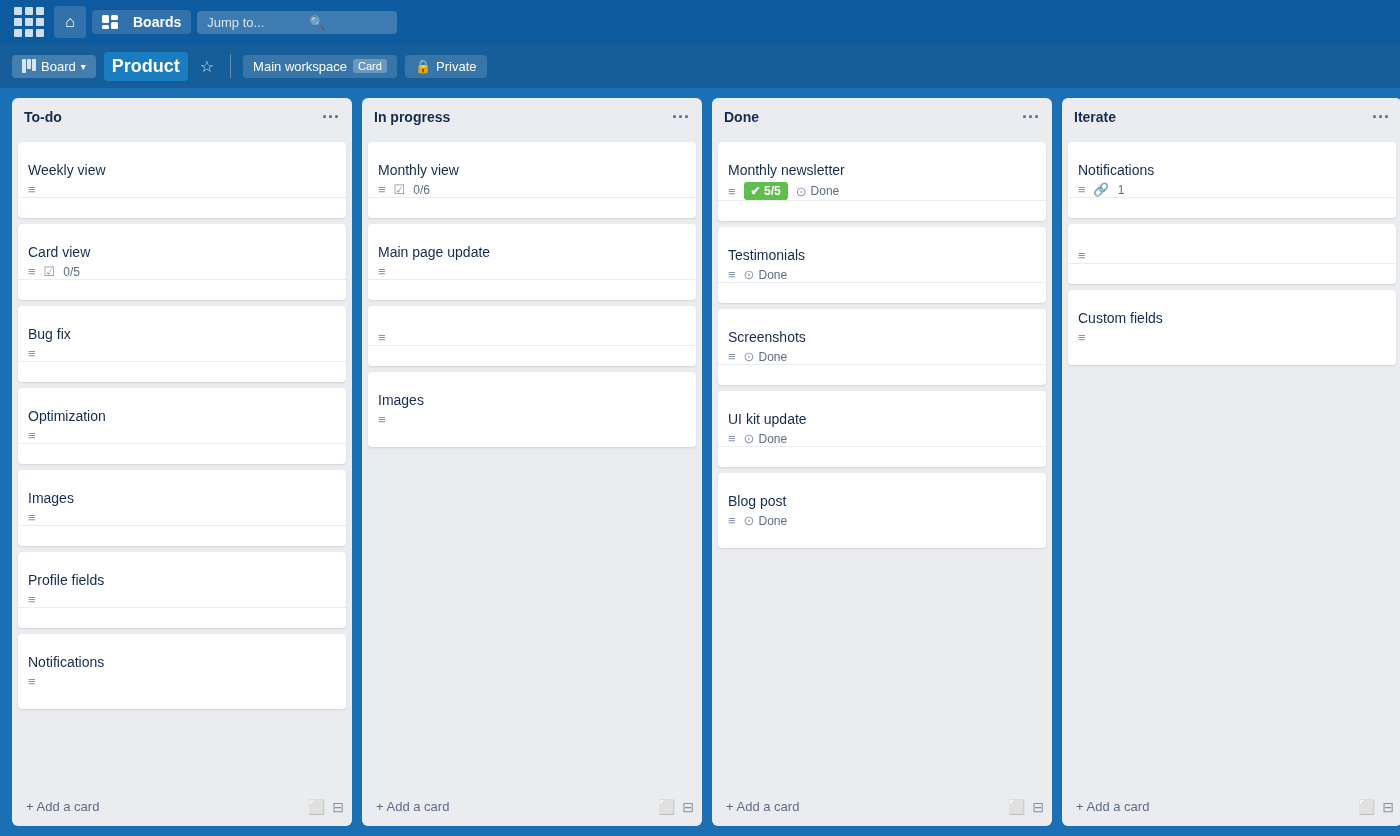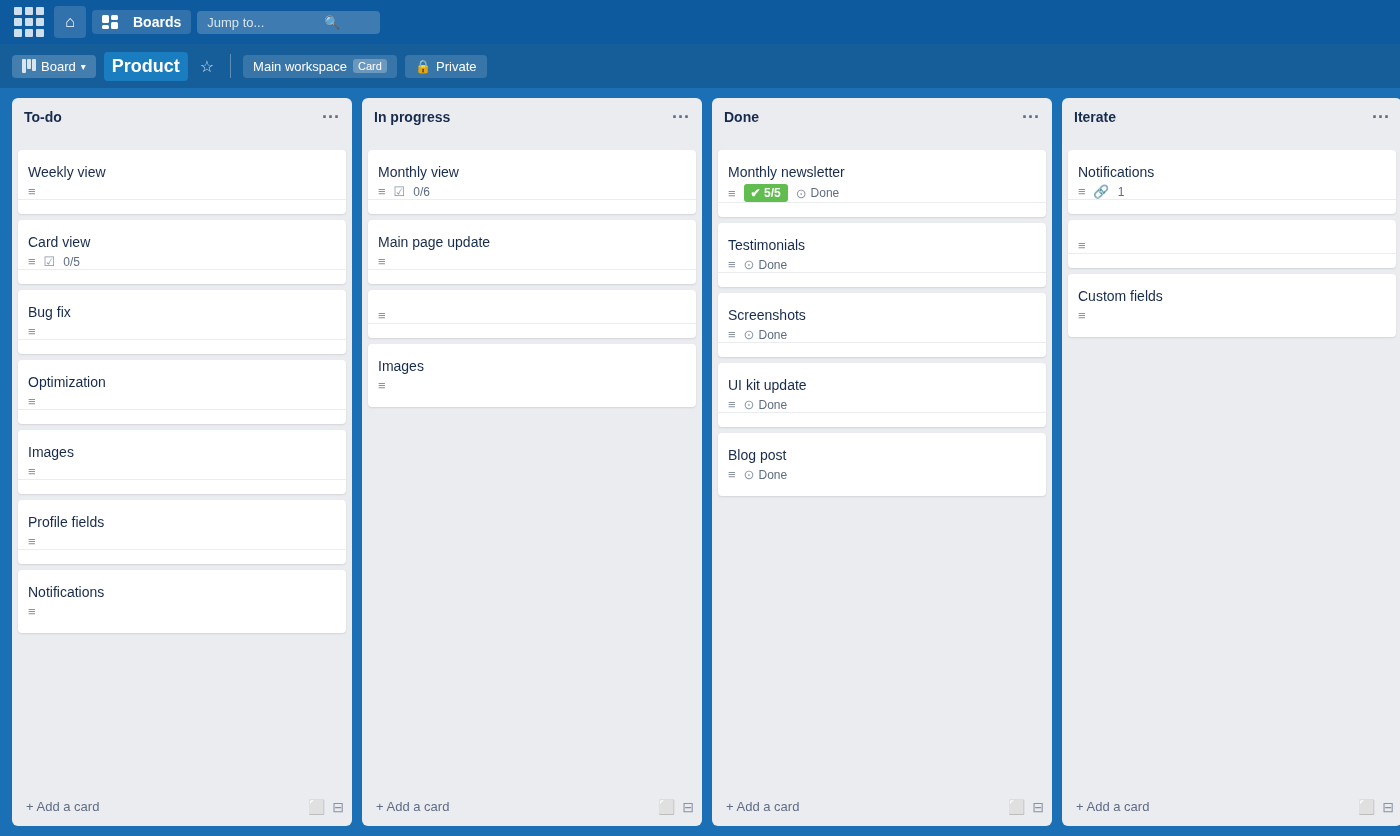--- a/index.html
+++ b/index.html
@@ -51,23 +51,23 @@
       font-size: 14px;
       cursor: pointer;
     }
     .topnav-search {
       display: flex; align-items: center;
       background: rgba(255,255,255,0.2);
       border-radius: 4px;
       padding: 4px 10px;
       color: rgba(255,255,255,0.8);
       font-size: 13px;
-      width: 183px;
-      cursor: pointer;
-      gap: 60px;
+      width: 200px;
+      cursor: pointer;
+      gap: 45px;
     }
 
     
     .subheader {
       background: rgba(0,0,0,0.15);
       height: 44px;
       display: flex;
       align-items: center;
       padding: 0 12px;
       gap: 8px;
@@ -142,42 +142,42 @@
       width: 340px;
       min-width: 340px;
       display: flex;
       flex-direction: column;
       max-height: 100%;
     }
     .column-header {
       display: flex;
       align-items: center;
       justify-content: space-between;
-      padding: 10px 12px 24px;
+      padding: 10px 12px 16px;
       font-weight: 600;
       font-size: 14px;
       color: #172b4d;
     }
     .column-menu {
       color: #5e6c84;
       cursor: pointer;
       font-size: 18px;
       line-height: 1;
     }
     .cards {
       overflow-y: auto;
       padding: 0 6px;
       flex: 1;
     }
 
     
     .card {
       background: white;
       border-radius: 4px;
-      padding: 14px 10px;
+      padding: 20px 10px;
       margin-bottom: 6px;
       box-shadow: 0 1px 2px rgba(0,0,0,0.1);
       cursor: pointer;
     }
     .card-title {
       font-size: 14px;
       color: #172b4d;
       font-weight: 400;
       margin-bottom: 4px;
     }

